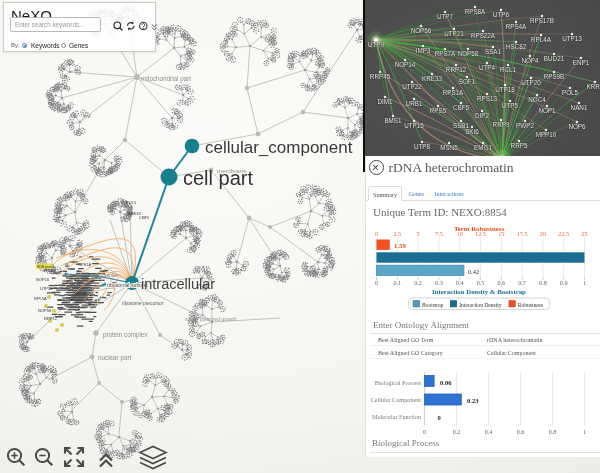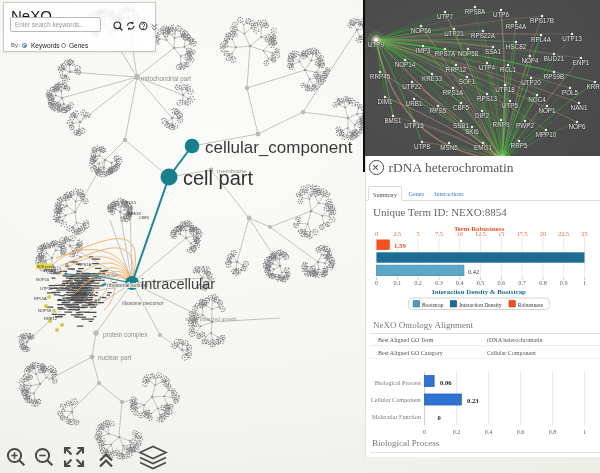--- a/index.html
+++ b/index.html
@@ -414,21 +414,21 @@
         <path d="M10.5 53.5v2.6M31.3 53.5v2.6M52.1 53.5v2.6M72.9 53.5v2.6M93.7 53.5v2.6M114.5 53.5v2.6M135.3 53.5v2.6M156.1 53.5v2.6M176.9 53.5v2.6M197.7 53.5v2.6M218.5 53.5v2.6" stroke="#aaa" stroke-width=".6" fill="none"></path>
         <text x="113" y="70" font-size="6.8" font-weight="bold" fill="#1c6d94" text-anchor="middle">Interaction Density &amp; Bootstrap</text>
         <rect x="42.5" y="74" width="141" height="11.5" rx="4" fill="#fff" stroke="#c9c9c9" stroke-width=".8"></rect>
         <rect x="47.2" y="76.7" width="6.2" height="6.2" fill="#4d9cc0" stroke="#2e7596" stroke-width=".7"></rect>
         <text x="56" y="82.5" font-size="5.5" fill="#333">Bootstrap</text>
         <rect x="84.4" y="76.7" width="6.2" height="6.2" fill="#1c6d94" stroke="#14506e" stroke-width=".7"></rect>
         <text x="93.2" y="82.5" font-size="5.5" fill="#333">Interaction Density</text>
         <rect x="143" y="76.7" width="6.2" height="6.2" fill="#f4511e" stroke="#c23c12" stroke-width=".7"></rect>
         <text x="151.8" y="82.5" font-size="5.5" fill="#333">Robustness</text>
       </svg>
-  <div id="goh">NeXO Ontology Alignment</div>
+  <div id="goh">Enter Ontology Alignment</div>
   <div id="gohr"></div>
   <div id="gotab">
     <div class="r">
           <span class="c1">Best Aligned GO Term</span>
           <span class="c2">rDNA heterochromatin</span>
         </div>
     <div class="r" style="border-bottom:1px solid #f2f2f2">
           <span class="c1">Best Aligned GO Category</span>
           <span class="c2">Cellular Component</span>
         </div>

